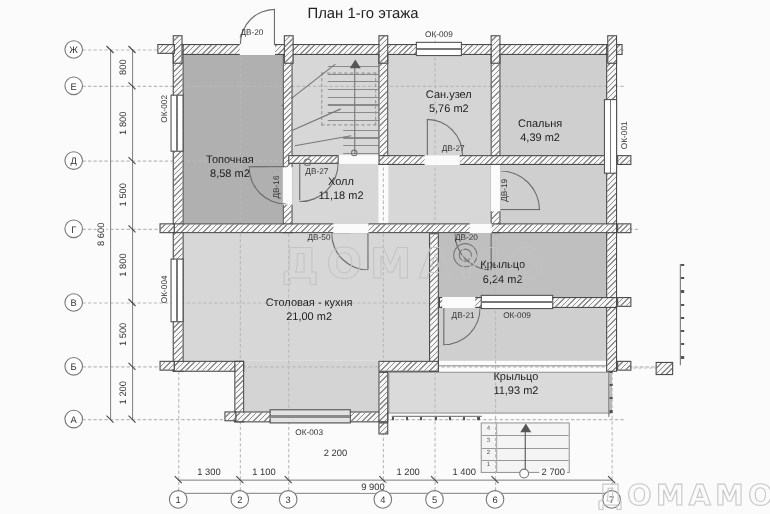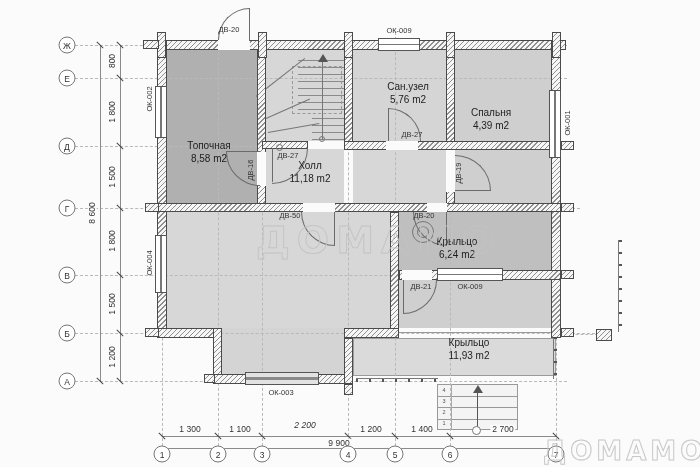--- a/index.html
+++ b/index.html
@@ -58,20 +58,21 @@
   .railh{position:absolute;z-index:2;border-top:1px solid #777;
          background:repeating-linear-gradient(90deg,#555 0 2px,rgba(0,0,0,0) 2px 13px);}
   .railv{position:absolute;z-index:2;border-left:1px solid #777;
          background:repeating-linear-gradient(180deg,#555 0 2px,rgba(0,0,0,0) 2px 12px);}
 </style>
 </head>
 <body>
 
 <div id="sheet">
 
+  <div class="title" style="left:330px;top:12px;">План 1-го этажа</div>
 
   <div class="fill" style="left:167px;top:50px;width:90px;height:153px;background:#b0b0b0;"></div>
   <div class="fill" style="left:266px;top:50px;width:78px;height:153px;background:#d7d7d7;"></div>
   <div class="fill" style="left:353px;top:150px;width:93px;height:53px;background:#d7d7d7;"></div>
   <div class="fill" style="left:353px;top:50px;width:93px;height:91px;background:#d5d5d5;"></div>
   <div class="fill" style="left:455px;top:50px;width:96px;height:153px;background:#cfcfcf;"></div>
   <div class="fill" style="left:167px;top:212px;width:223px;height:116px;background:#d7d7d7;"></div>
   <div class="fill" style="left:222px;top:328px;width:122px;height:46px;background:#d4d4d4;"></div>
   <div class="fill" style="left:399px;top:212px;width:152px;height:58px;background:#bfbfbf;"></div>
   <div class="fill" style="left:399px;top:280px;width:152px;height:48px;background:#cfcfcf;"></div>
@@ -202,20 +203,24 @@
     <div>Холл</div>
     <div>11,18 m2</div>
   </div>
   <div class="room-lbl" style="left:408px;top:93px;">
     <div>Сан.узел</div>
     <div>5,76 m2</div>
   </div>
   <div class="room-lbl" style="left:491px;top:119px;">
     <div>Спальня</div>
     <div>4,39 m2</div>
+  </div>
+  <div class="room-lbl" style="left:281px;top:282px;">
+    <div>Столовая - кухня</div>
+    <div>21,00 m2</div>
   </div>
   <div class="room-lbl" style="left:457px;top:248px;">
     <div>Крыльцо</div>
     <div>6,24 m2</div>
   </div>
   <div class="room-lbl" style="left:469px;top:349px;">
     <div>Крыльцо</div>
     <div>11,93 m2</div>
   </div>
 
@@ -266,21 +271,21 @@
   <div class="dlh" style="left:162px;top:448px;width:394px;"></div>
   <div class="tick" style="left:162px;top:436px;"></div>
   <div class="tick" style="left:218px;top:436px;"></div>
   <div class="tick" style="left:262px;top:436px;"></div>
   <div class="tick" style="left:348px;top:436px;"></div>
   <div class="tick" style="left:395px;top:436px;"></div>
   <div class="tick" style="left:450px;top:436px;"></div>
   <div class="tick" style="left:556px;top:436px;"></div>
   <div class="dim" style="left:190px;top:429px;">1 300</div>
   <div class="dim" style="left:240px;top:429px;text-align:center;">1 100</div>
-  <div class="dim" style="left:305px;top:425px;font-style:italic;">2 200</div>
+  <div class="dim" style="left:305px;top:412px;">2 200</div>
   <div class="dim" style="left:371px;top:429px;">1 200</div>
   <div class="dim" style="left:422px;top:429px;">1 400</div>
   <div class="dim" style="left:503px;top:429px;">2 700</div>
   <div class="dim" style="left:339px;top:443px;z-index:4;">9 900</div>
 
   <div class="axc" style="left:162px;top:454px;">1</div>
   <div class="axc" style="left:218px;top:454px;">2</div>
   <div class="axc" style="left:262px;top:454px;">3</div>
   <div class="axc" style="left:348px;top:454px;">4</div>
   <div class="axc" style="left:395px;top:454px;">5</div>

